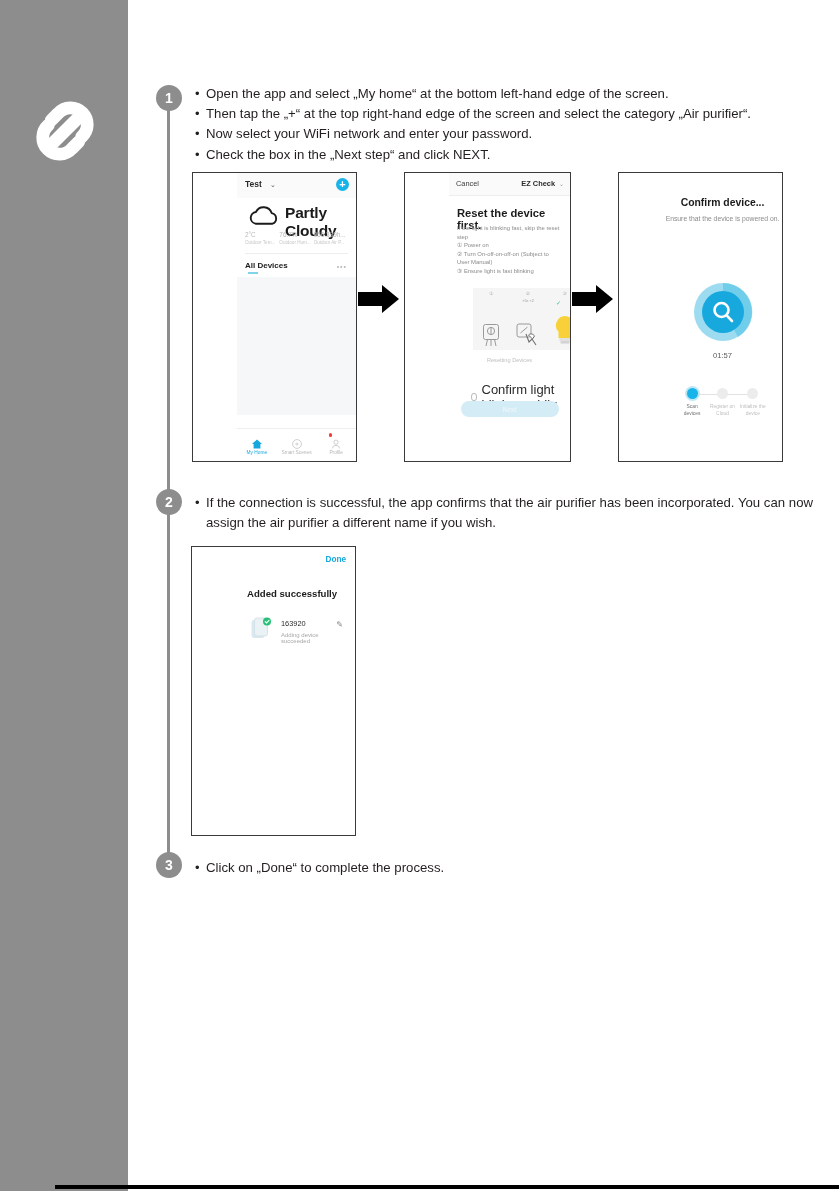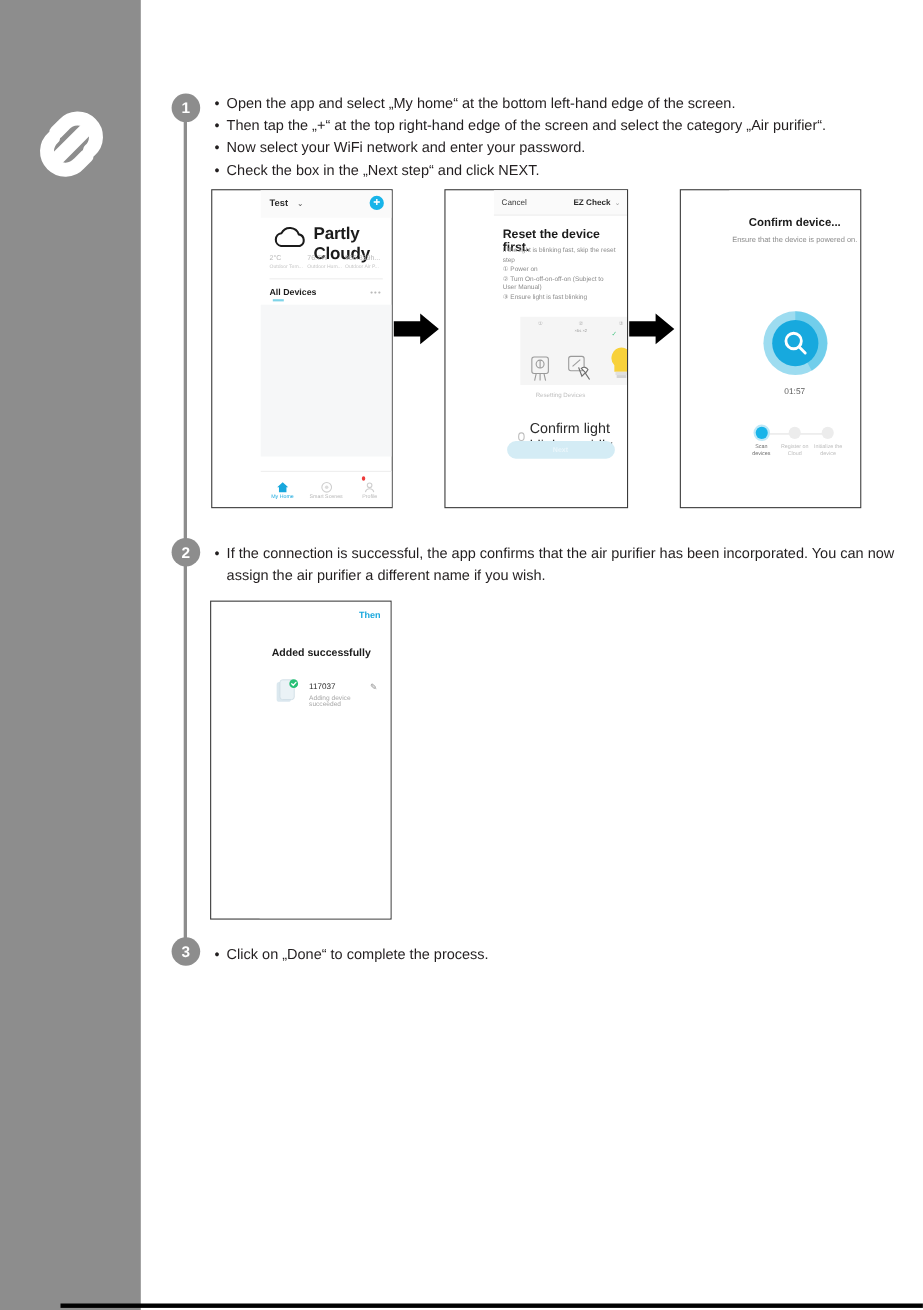--- a/index.html
+++ b/index.html
@@ -377,33 +377,33 @@
 
   <div class="bullets" style="left:67px;top:493px;width:640px;">
     <div class="bullet-row">
       <span class="dot">•</span>
       <span class="txt">If the connection is successful, the app confirms that the air purifier has been incorporated. You can now assign the air purifier a different name if you wish.</span>
     </div>
   </div>
 
   <div class="shot" style="left:63px;top:546px;width:163px;height:288px;">
     <div class="shot-inner">
-      <div class="s4-done">Then</div>
+      <div class="s4-done">Done</div>
       <div class="s4-title">Added successfully</div>
       <div class="s4-row">
         <div class="s4-thumb">
           <svg viewBox="0 0 22 24" xmlns="http://www.w3.org/2000/svg">
             <rect x="1.5" y="3" width="13" height="18" rx="2.4" fill="#dbe8ef"></rect>
             <rect x="4.5" y="1" width="13" height="18" rx="2.4" fill="#eaf2f6" stroke="#cfdde5" stroke-width=".8"></rect>
             <circle cx="17" cy="4.5" r="4" fill="#28c076"></circle>
             <path d="M15.2 4.6 L16.6 6 L19 3.3" fill="none" stroke="#ffffff" stroke-width="1.2" stroke-linecap="round"></path>
           </svg>
         </div>
         <div class="s4-texts">
-          <div class="s4-name">117037</div>
+          <div class="s4-name">163920</div>
           <div class="s4-sub">Adding device succeeded</div>
         </div>
         <div class="s4-pencil">✎</div>
       </div>
     </div>
   </div>
 
   <div class="step-marker" style="left:28px;top:852px;">
       <span>3</span>
     </div>

